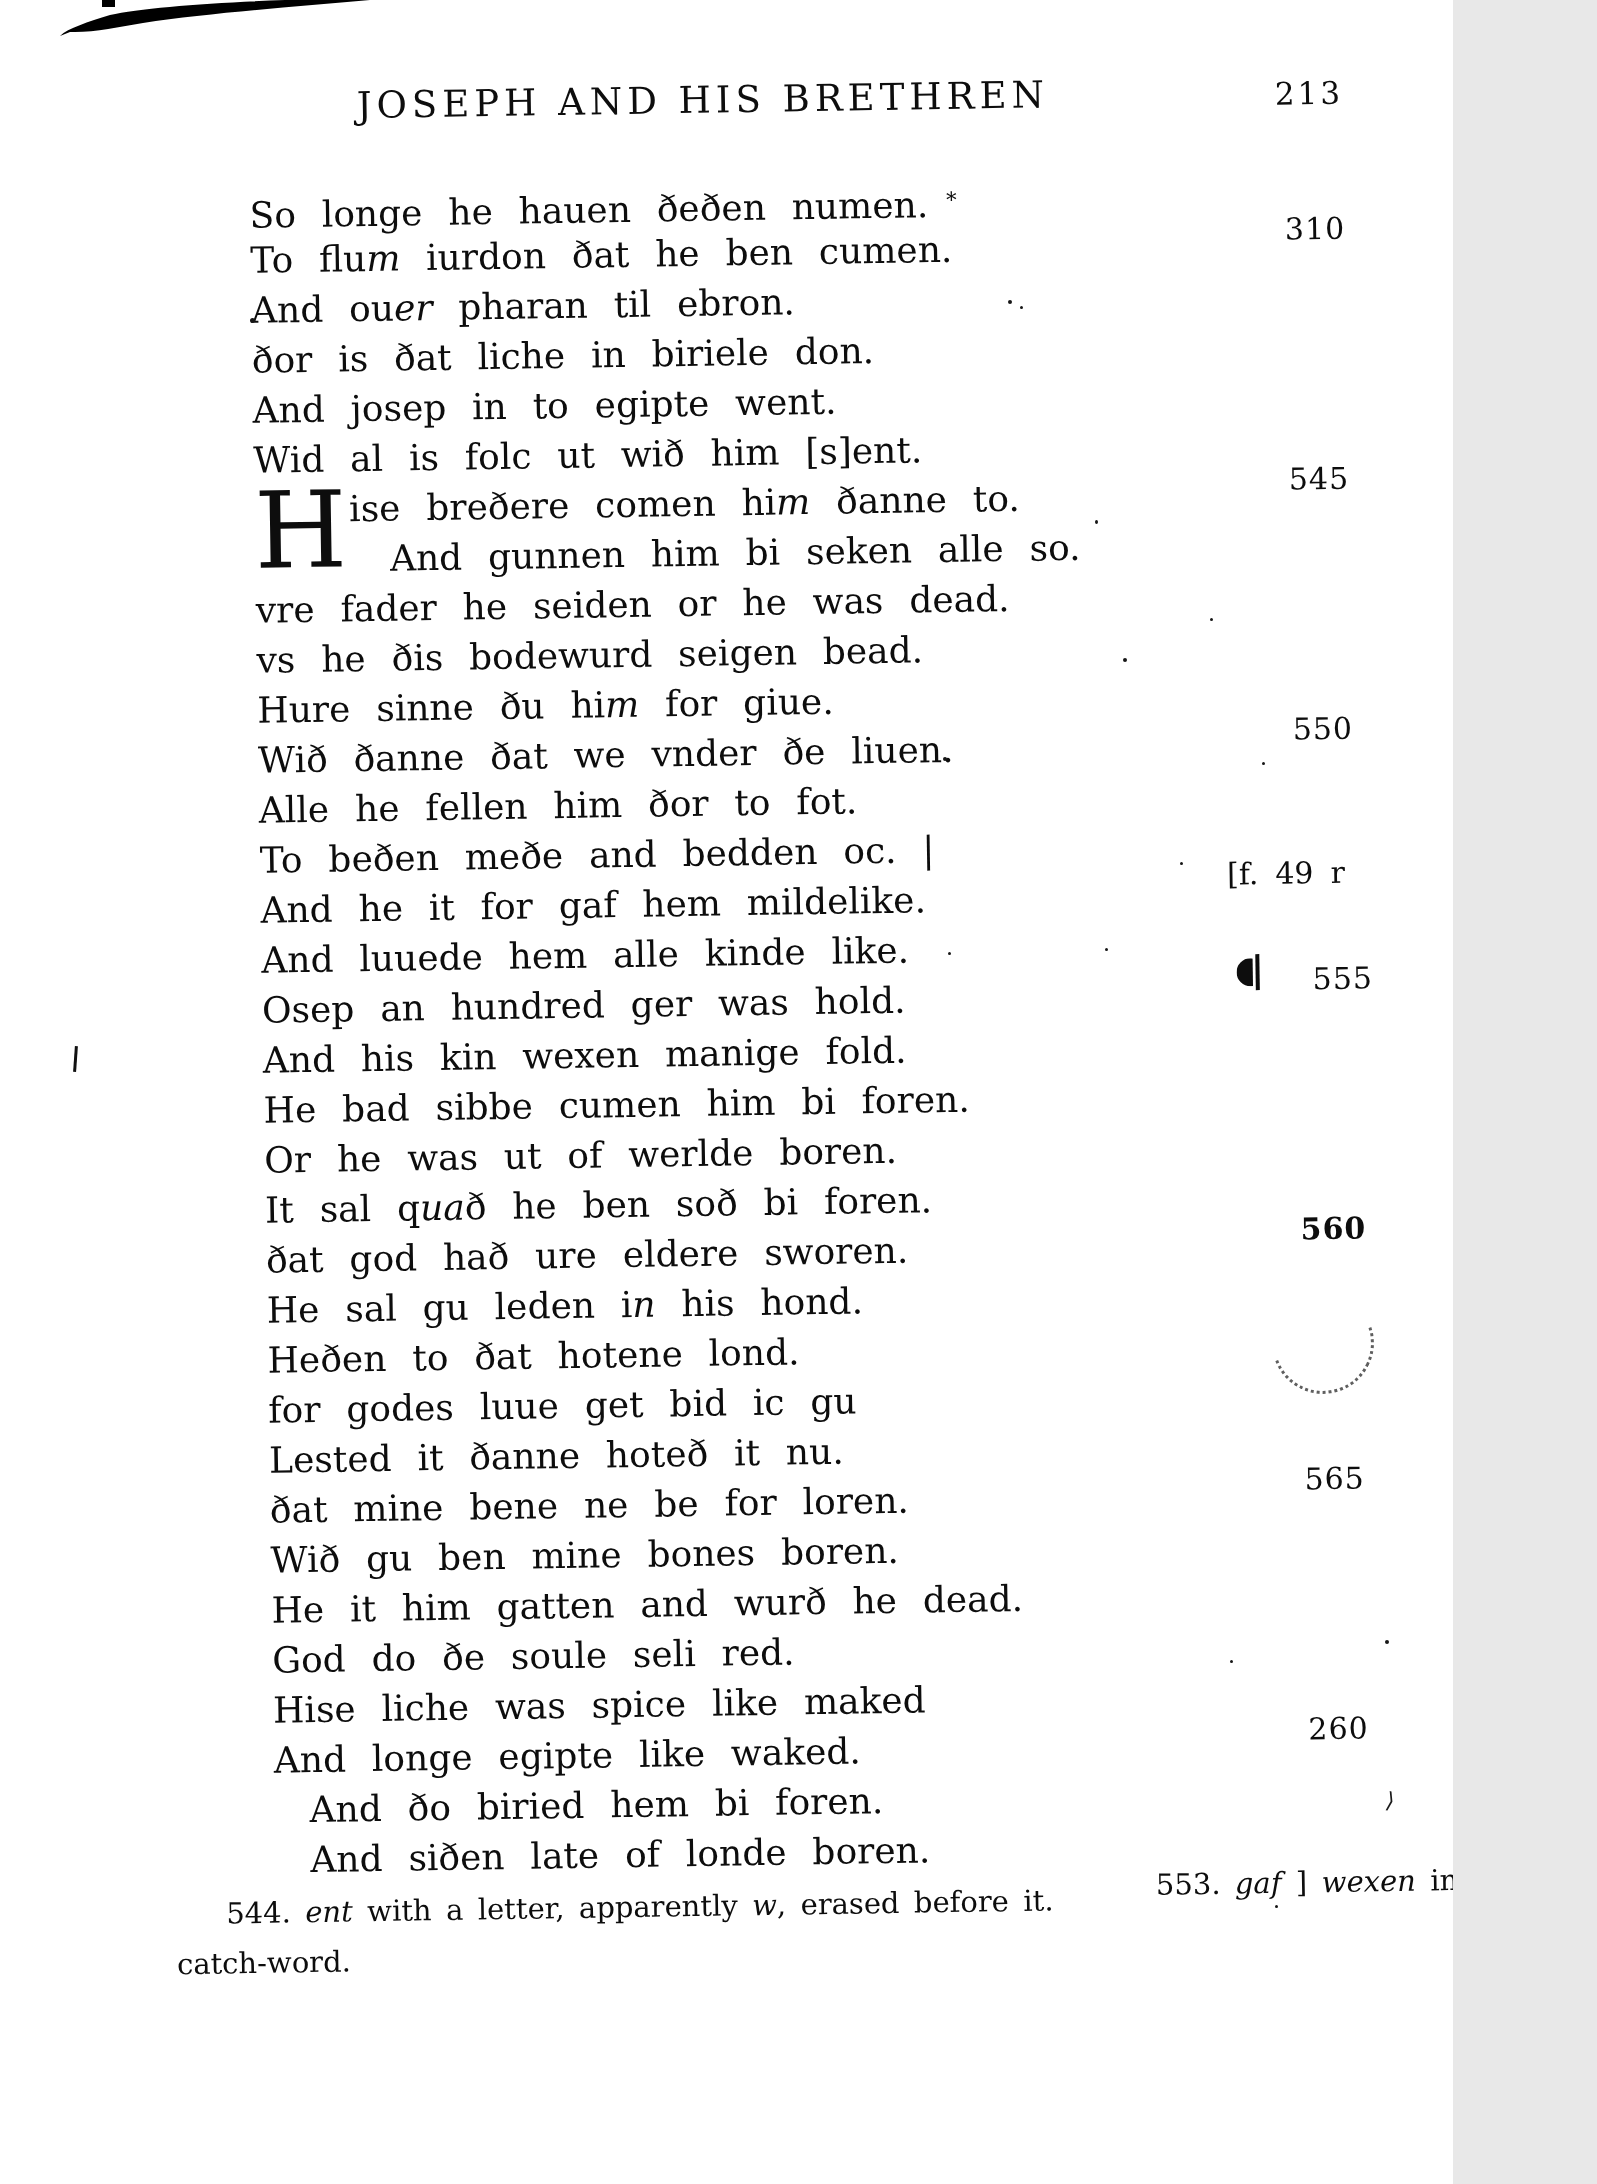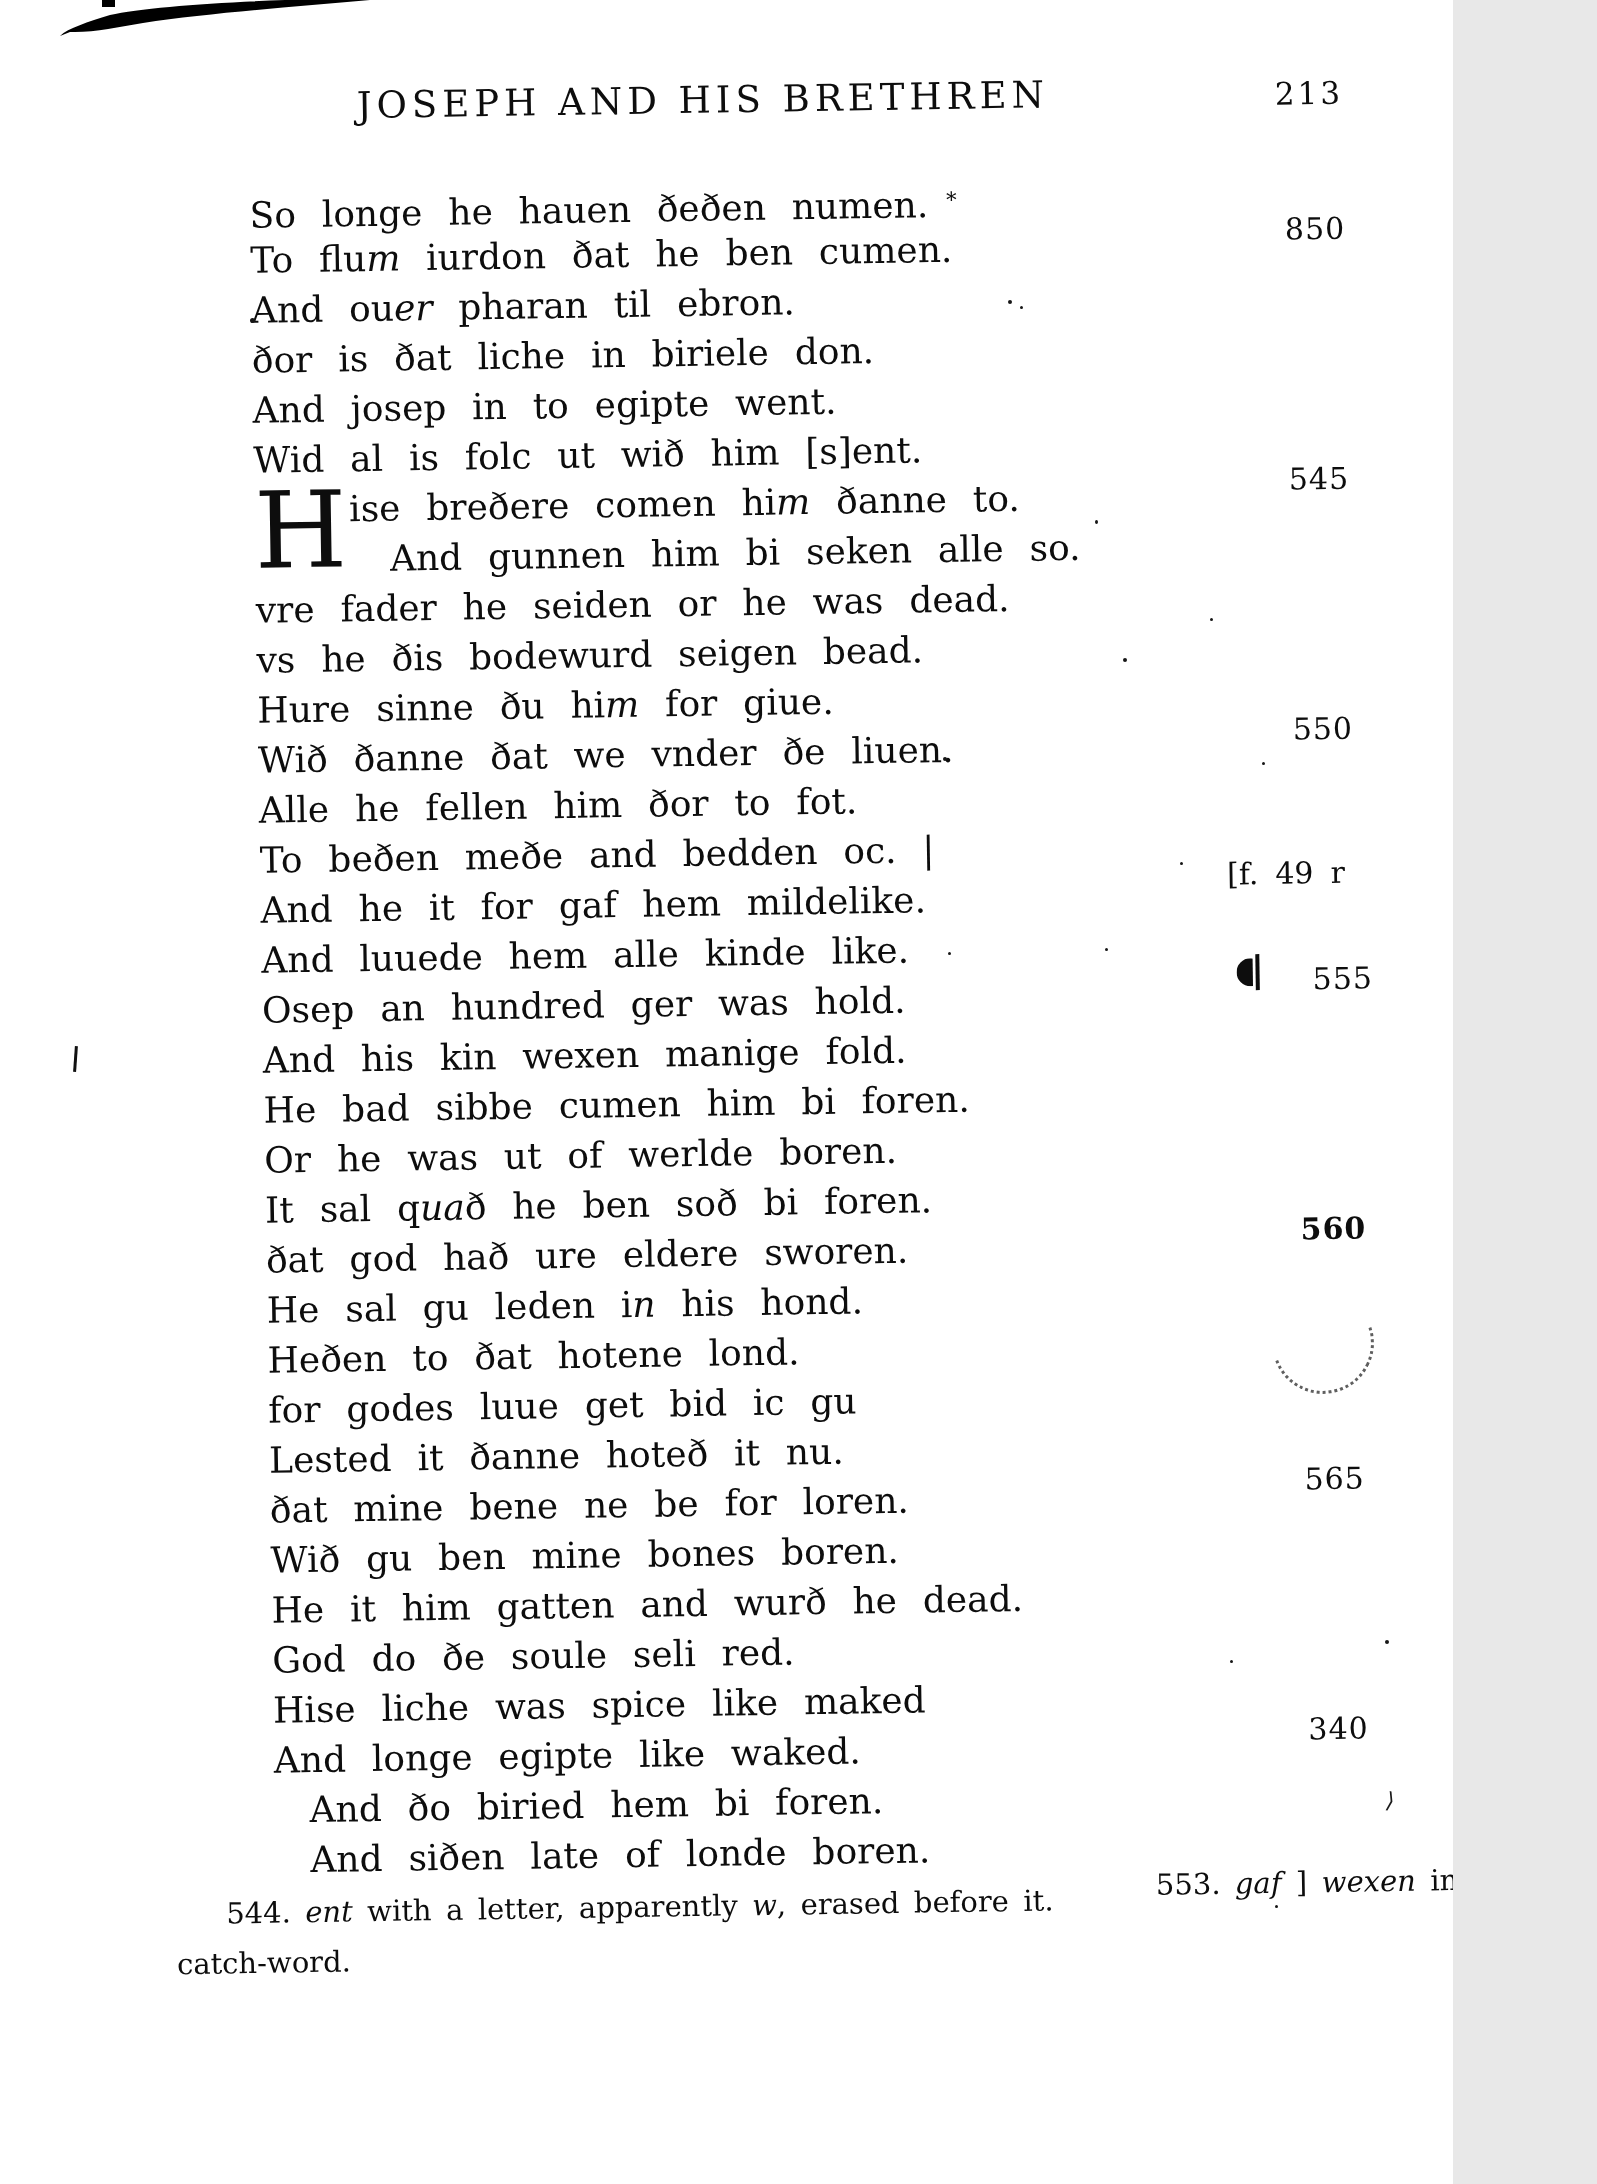--- a/index.html
+++ b/index.html
@@ -88,21 +88,21 @@
 </head>
 <body>
 
 <div id="page">
   <div id="content">
     <div id="title">JOSEPH AND HIS BRETHREN</div>
     <div id="pagenum">213</div>
     <div id="poem">
         <div class="line" style="top: 190px; left: 265px;">So longe he hauen ðeðen numen.<span class="after-mark">*</span></div>
         <div class="line" style="top: 240px; left: 265px;">To flu<i>m</i> iurdon ðat he ben cumen.</div>
-        <div class="mnum" style="left: 1300px; top: 230px;">850</div>
+        <div class="mnum" style="left: 1300px; top: 230px;">310</div>
         <div class="line" style="top: 290px; left: 265px;">And ou<i>er</i> pharan til ebron.</div>
         <div class="line" style="top: 340px; left: 265px;">ðor is ðat liche in biriele don.</div>
         <div class="line" style="top: 390px; left: 265px;">And josep in to egipte went.</div>
         <div class="line" style="top: 440px; left: 265px;">Wid al is folc ut wið him [s]ent.</div>
         <div class="line" style="top: 490px; left: 360px;">ise breðere comen hi<i>m</i> ðanne to.</div>
         <div class="dropcap" style="left: 265px; top: 486px;">H</div>
         <div class="mnum" style="left: 1300px; top: 480px;">545</div>
         <div class="line" style="top: 540px; left: 400px;">And gunnen him bi seken alle so.</div>
         <div class="line" style="top: 590px; left: 265px;">vre fader he seiden or he was dead.</div>
         <div class="line" style="top: 640px; left: 265px;">vs he ðis bodewurd seigen bead.</div>
@@ -127,21 +127,21 @@
         <div class="line" style="top: 1340px; left: 265px;">Heðen to ðat hotene lond.</div>
         <div class="line" style="top: 1390px; left: 265px;">for godes luue get bid ic gu</div>
         <div class="line" style="top: 1440px; left: 265px;">Lested it ðanne hoteð it nu.</div>
         <div class="line" style="top: 1490px; left: 265px;">ðat mine bene ne be for loren.</div>
         <div class="mnum" style="left: 1300px; top: 1480px;">565</div>
         <div class="line" style="top: 1540px; left: 265px;">Wið gu ben mine bones boren.</div>
         <div class="line" style="top: 1590px; left: 265px;">He it him gatten and wurð he dead.</div>
         <div class="line" style="top: 1640px; left: 265px;">God do ðe soule seli red.</div>
         <div class="line" style="top: 1690px; left: 265px;">Hise liche was spice like maked</div>
         <div class="line" style="top: 1740px; left: 265px;">And longe egipte like waked.</div>
-        <div class="mnum" style="left: 1300px; top: 1730px;">340</div>
+        <div class="mnum" style="left: 1300px; top: 1730px;">260</div>
         <div class="line" style="top: 1790px; left: 300px;">And ðo biried hem bi foren.</div>
         <div class="line" style="top: 1840px; left: 300px;">And siðen late of londe boren.</div>
       </div>
     <div id="fn-left" class="fn" style="left:215px;top:1898px;">544. <i>ent</i> with a letter, apparently <i>w</i>, erased before it.</div>
     <div id="fn-right" class="fn" style="left:1145px;top:1884px;">553. <i>gaf</i> ] <i>wexen</i> in.</div>
     <div id="fn-cont" class="fn" style="left:165px;top:1948px;">catch-word.</div>
   </div>
 
   <svg id="swoosh" width="330" height="46" viewBox="0 0 330 46">
     <path d="M312,2 C235,9 150,15 85,25 C60,29 34,35 12,34 L2,38 C10,30 30,24 52,17 C95,7 215,1 312,0 Z" fill="#000"></path>

